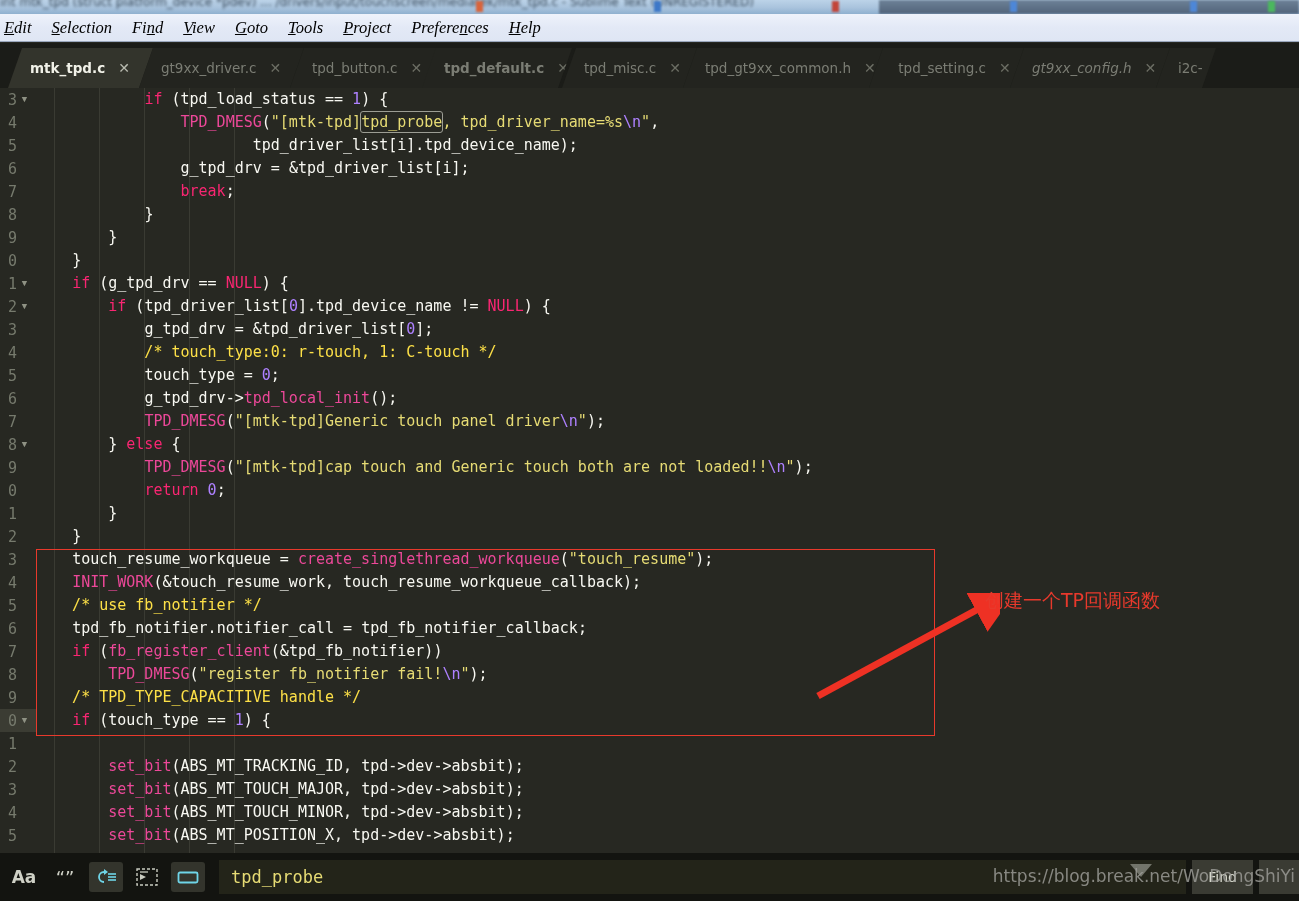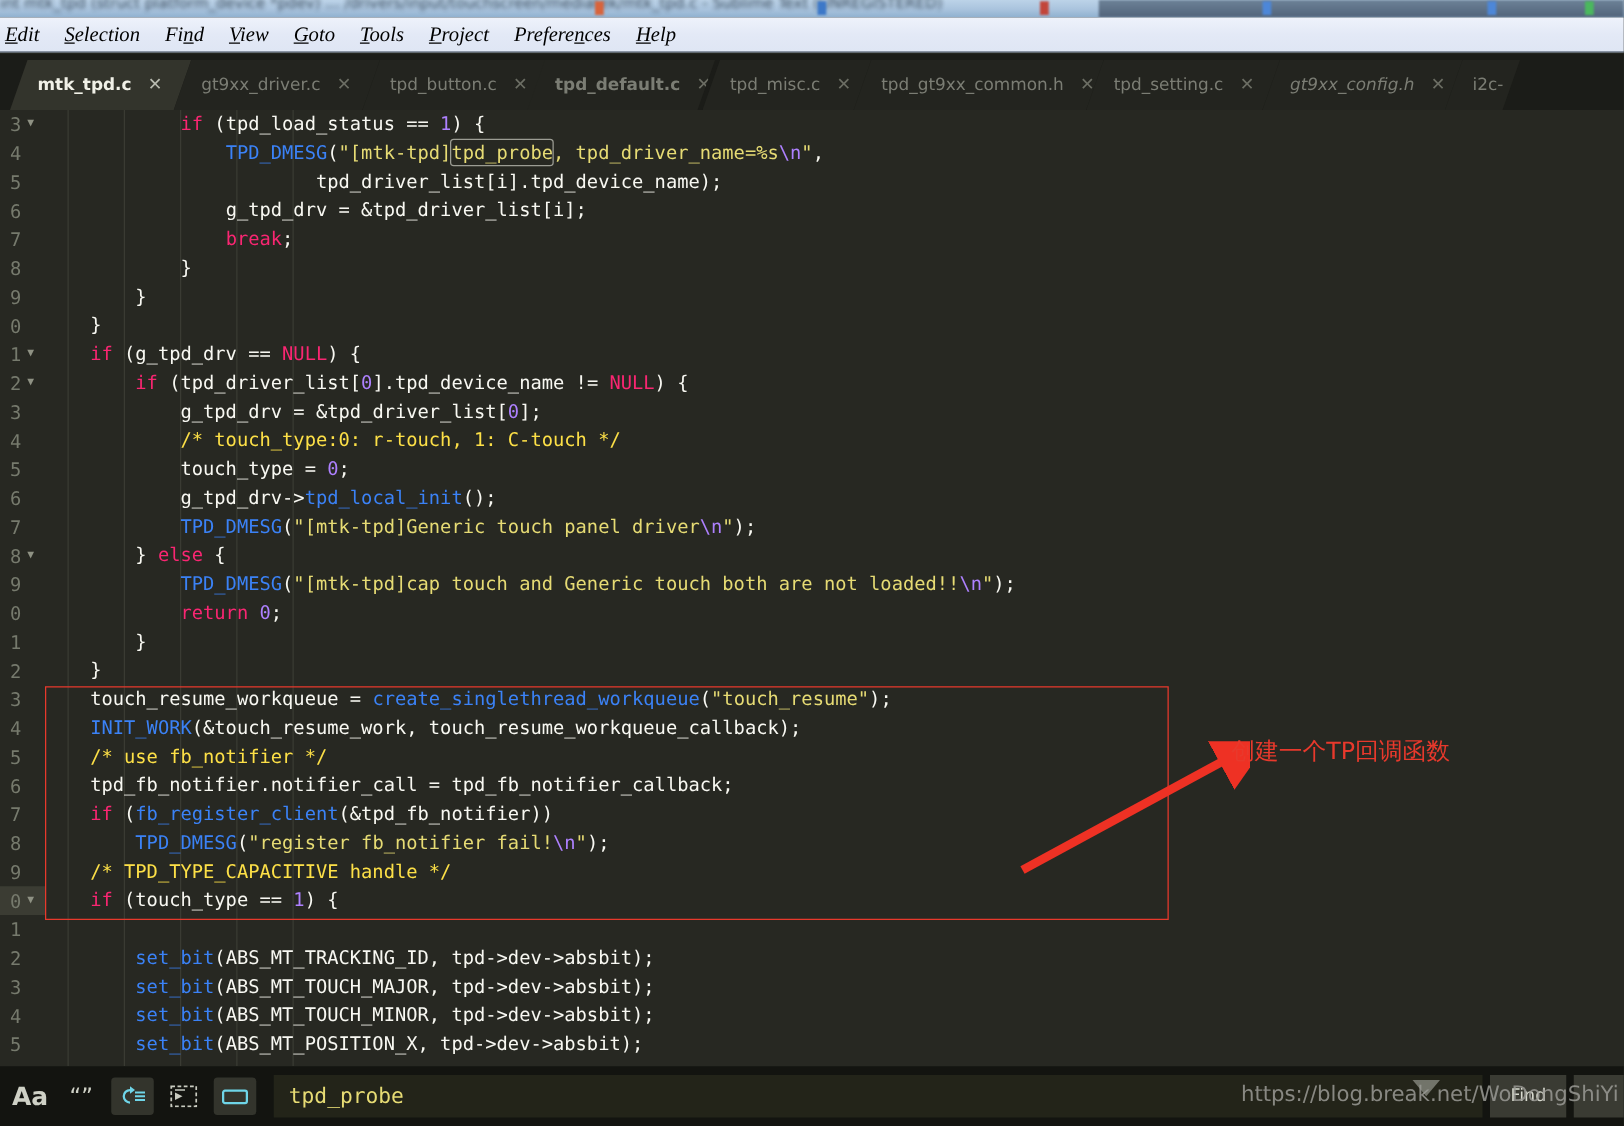--- a/index.html
+++ b/index.html
@@ -98,21 +98,21 @@
     white-space: pre;
     color: #f8f8f2;
   }
   .cline { position: absolute; left: 0; height: 23px; white-space: pre; }
 
   
   .iguide { position: absolute; top: 0; width: 1px; height: 765px; background: #3a3b33; }
 
   
   .kw   { color: #f92672; }
-  .fn   { color: #3b82f6; }
+  .fn   { color: #ec4899; }
   .str  { color: #e6db74; }
   .num2 { color: #ae81ff; }
   .cmt  { color: #fde047; }
   .pln  { color: #f8f8f2; }
   .esc  { color: #ae81ff; }
 
   .match {
     outline: 1px solid #9c9d94;
     border-radius: 2px;
     padding: 1px 0;
@@ -219,21 +219,21 @@
       <span class="x">✕</span>
     </div>
     <div class="tab" style="left: 562px; width: 135px;">
       <span>tpd_misc.c</span>
       <span class="x">✕</span>
     </div>
     <div class="tab" style="left: 683px; width: 200px;">
       <span>tpd_gt9xx_common.h</span>
       <span class="x">✕</span>
     </div>
-    <div class="tab" style="left: 869px; width: 155px;">
+    <div class="tab" style="left: 869px; width: 155px; justify-content: center;">
       <span>tpd_setting.c</span>
       <span class="x">✕</span>
     </div>
     <div class="tab" style="left: 1010px; width: 160px; font-style: italic;">
       <span>gt9xx_config.h</span>
       <span class="x">✕</span>
     </div>
     <div class="tab" style="left: 1156px; width: 60px;">
       <span>i2c-</span>
     </div>
@@ -388,21 +388,21 @@
       <marker id="ah" markerWidth="7" markerHeight="7" refX="1" refY="3.5" orient="auto">
         <polygon points="0 0, 7 3.5, 0 7" fill="#ee3124"></polygon>
       </marker>
     </defs>
     <line x1="8" y1="103" x2="172" y2="14" stroke="#ee3124" stroke-width="7" marker-end="url(#ah)"></line>
   </svg>
   <div id="annot">创建一个TP回调函数</div>
 </div>
 
 <div id="statusbar">
-  <div class="sbtn" style="font-weight:bold;font-size:20px;">
+  <div class="sbtn" style="font-weight:bold;font-size:17px;">
     <span>Aa</span>
   </div>
   <div class="sbtn" style="font-size:18px;">
     <span>“”</span>
   </div>
   <div class="sbtn on">
     <svg width="22" height="18" viewBox="0 0 22 18">
       <path d="M9 4 A5 5 0 1 0 9 14" stroke="#6fd5e8" stroke-width="1.8" fill="none"></path>
       <polygon points="9,1 9,7 13,4" fill="#6fd5e8"></polygon>
       <line x1="13" y1="6" x2="21" y2="6" stroke="#6fd5e8" stroke-width="1.6"></line>

